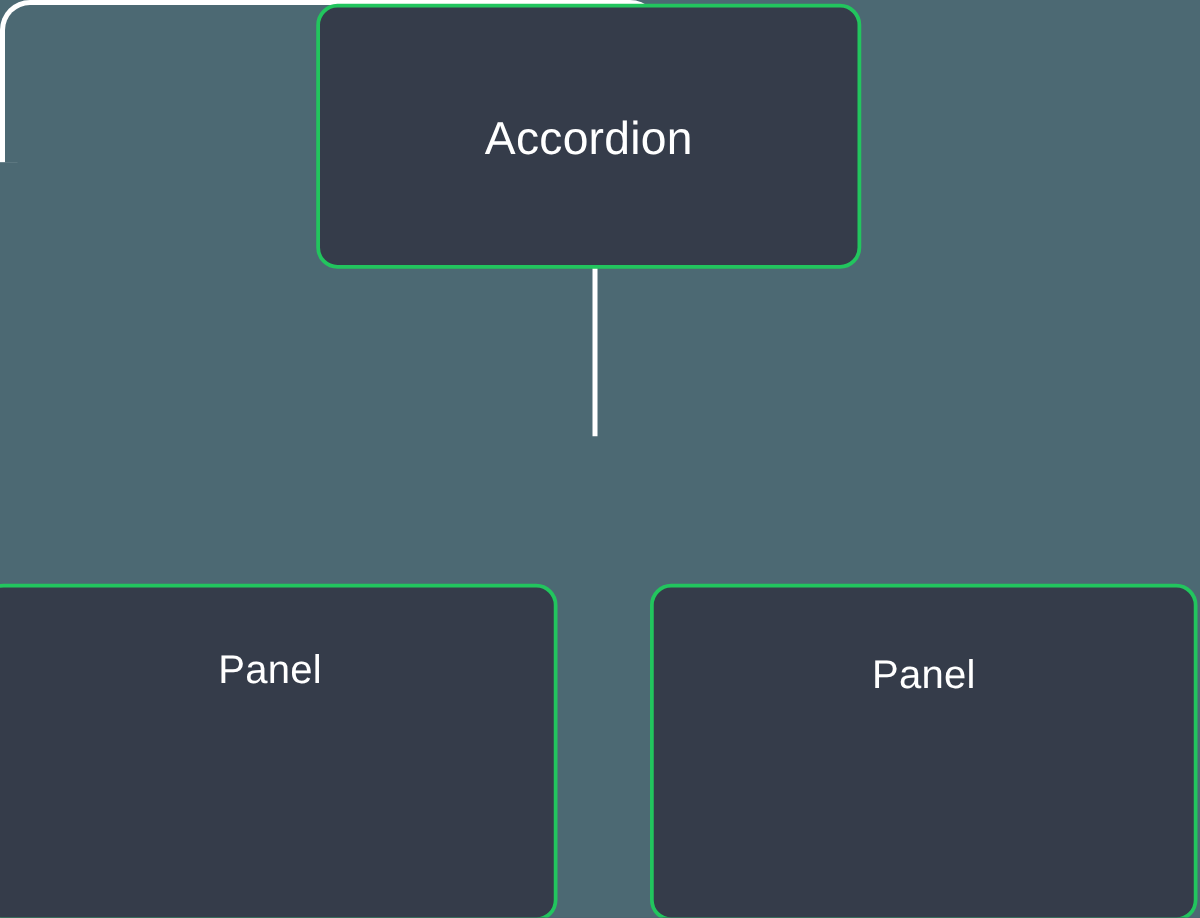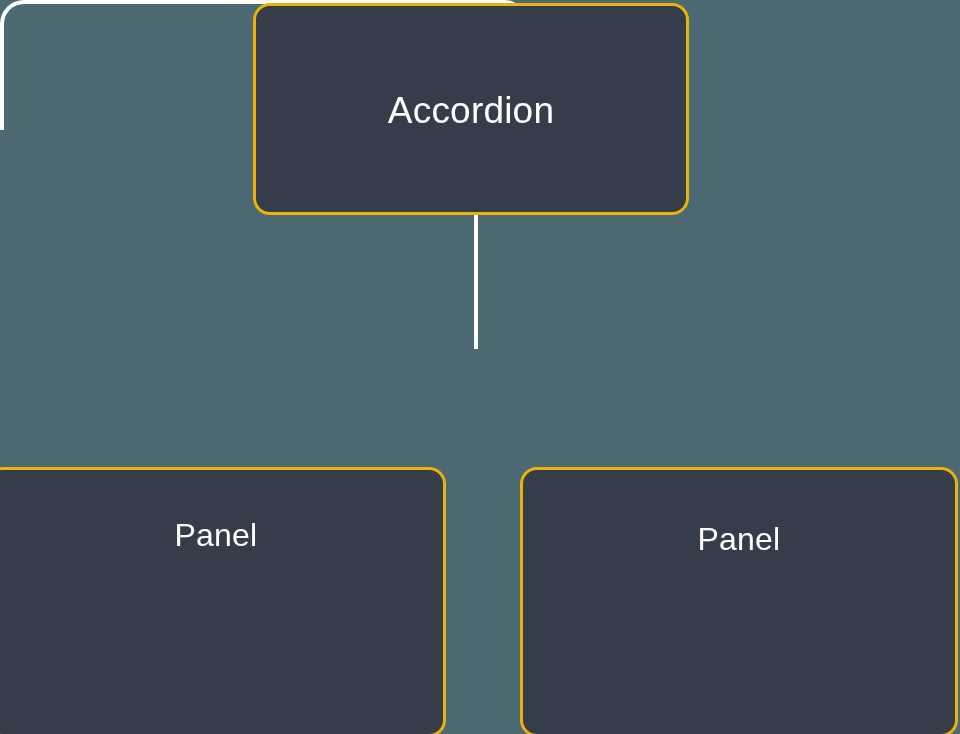--- a/index.html
+++ b/index.html
@@ -42,21 +42,21 @@
     border-top-left-radius: 24px;
     border-top-right-radius: 24px;
     background: transparent;
     box-sizing: border-box;
   }
 
   
   .card {
     position: absolute;
     background: #353c4a;
-    border: 3px solid #eab308;
+    border: 3px solid #22c55e;
     border-radius: 17px;
     box-sizing: border-box;
   }
   #card-accordion {
     left: 253px;
     top: 3px;
     width: 436px;
     height: 212px;
   }
   #card-panel-left {

